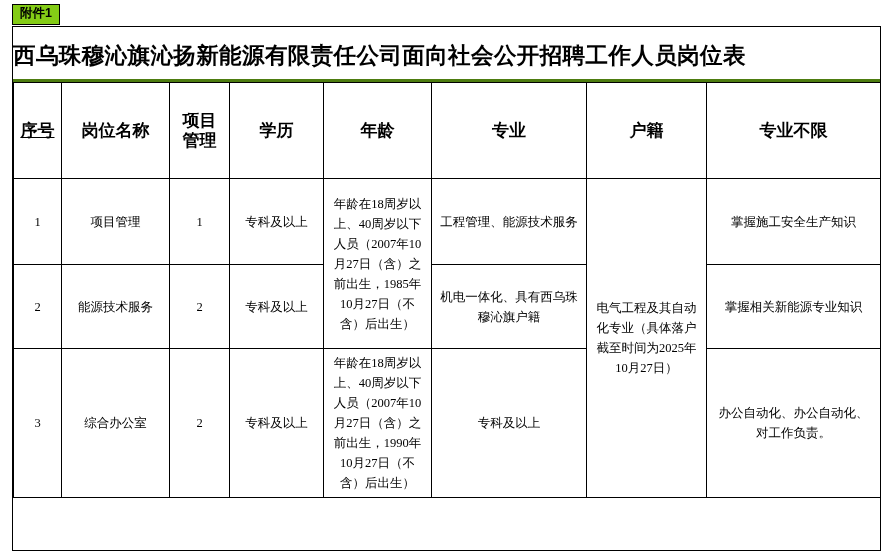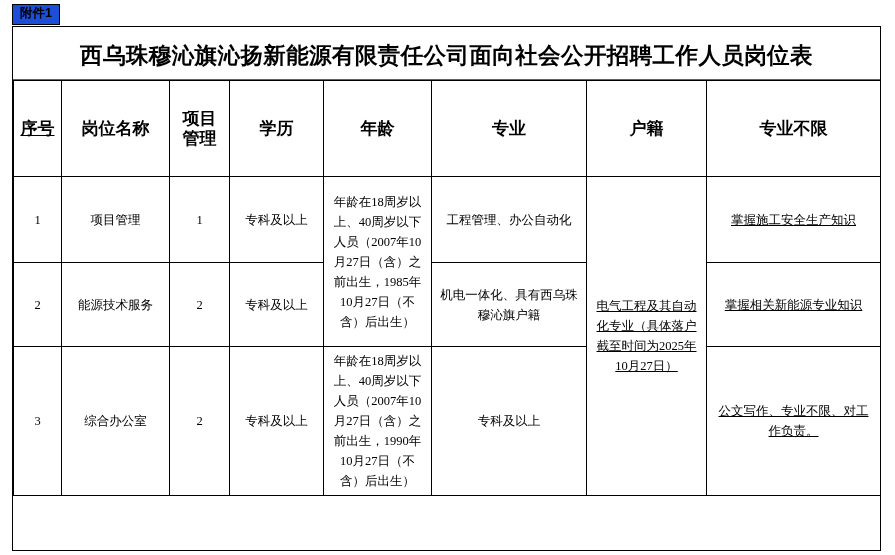--- a/index.html
+++ b/index.html
@@ -23,39 +23,38 @@
   .attachment-tag {
     position: absolute;
     left: 12px;
     top: 4px;
     border: 1px solid #000;
     padding: 2px 7px 3px 7px;
     font-size: 12.5px;
     font-weight: bold;
     font-family: "Liberation Sans", "DejaVu Sans", sans-serif;
     line-height: 1.1;
-    background: #1d4ed8;
+    background: #84cc16;
     z-index: 5;
   }
   .doc-frame {
     position: absolute;
     left: 12px;
     top: 26px;
     width: 869px;
     height: 525px;
     border: 1px solid #000;
     box-sizing: border-box;
     background: #fff;
   }
   .title-row {
     height: 48px;
     display: flex;
     align-items: center;
-    justify-content: center;
-    border-bottom: 1px solid #4d7c0f;
+    border-bottom: 3px solid #4d7c0f;
     padding: 4px 0 0 0;
   }
   .doc-title {
     font-size: 22.5px;
     font-weight: bold;
     letter-spacing: 0.4px;
     white-space: nowrap;
     font-family: "Liberation Serif", "DejaVu Serif", serif;
   }
   table.job-table {
@@ -90,21 +89,20 @@
     line-height: 1.6;
     text-align: center;
   }
   td.cell-wrap {
     text-align: left;
     line-height: 1.55;
   }
   td.cell-center-wrap {
     text-align: center;
     line-height: 1.55;
-    text-decoration: underline;
   }
   .col-seq   { width: 48px; }
   .col-name  { width: 108px; }
   .col-num   { width: 60px; }
   .col-edu   { width: 94px; }
   .col-age   { width: 108px; }
   .col-major { width: 155px; }
   .col-hukou { width: 120px; }
   .col-req   { width: 174px; }
   .r1 { height: 86px; }
@@ -147,38 +145,38 @@
           <th>专业不限</th>
         </tr>
       </thead>
       <tbody>
         <tr class="r1">
           <td>1</td>
           <td>项目管理</td>
           <td>1</td>
           <td>专科及以上</td>
           <td class="cell-wrap" rowspan="2">年龄在18周岁以上、40周岁以下人员（2007年10月27日（含）之前出生，1985年10月27日（不含）后出生）</td>
-          <td class="cell-wrap">工程管理、办公自动化</td>
+          <td class="cell-wrap">工程管理、能源技术服务</td>
           <td class="cell-center-wrap" rowspan="3">电气工程及其自动化专业（具体落户截至时间为2025年10月27日）</td>
           <td class="cell-center-wrap">掌握施工安全生产知识</td>
         </tr>
         <tr class="r2">
           <td>2</td>
           <td>能源技术服务</td>
           <td>2</td>
           <td>专科及以上</td>
           <td class="cell-wrap">机电一体化、具有西乌珠穆沁旗户籍</td>
           <td class="cell-center-wrap">掌握相关新能源专业知识</td>
         </tr>
         <tr class="r3">
           <td>3</td>
           <td>综合办公室</td>
           <td>2</td>
           <td>专科及以上</td>
           <td class="cell-wrap">年龄在18周岁以上、40周岁以下人员（2007年10月27日（含）之前出生，1990年10月27日（不含）后出生）</td>
           <td>专科及以上</td>
-          <td class="cell-center-wrap">公文写作、专业不限、对工作负责。</td>
+          <td class="cell-center-wrap">办公自动化、办公自动化、对工作负责。</td>
         </tr>
       </tbody>
     </table>
 
   </div>
 </div>
 
 </body></html>

